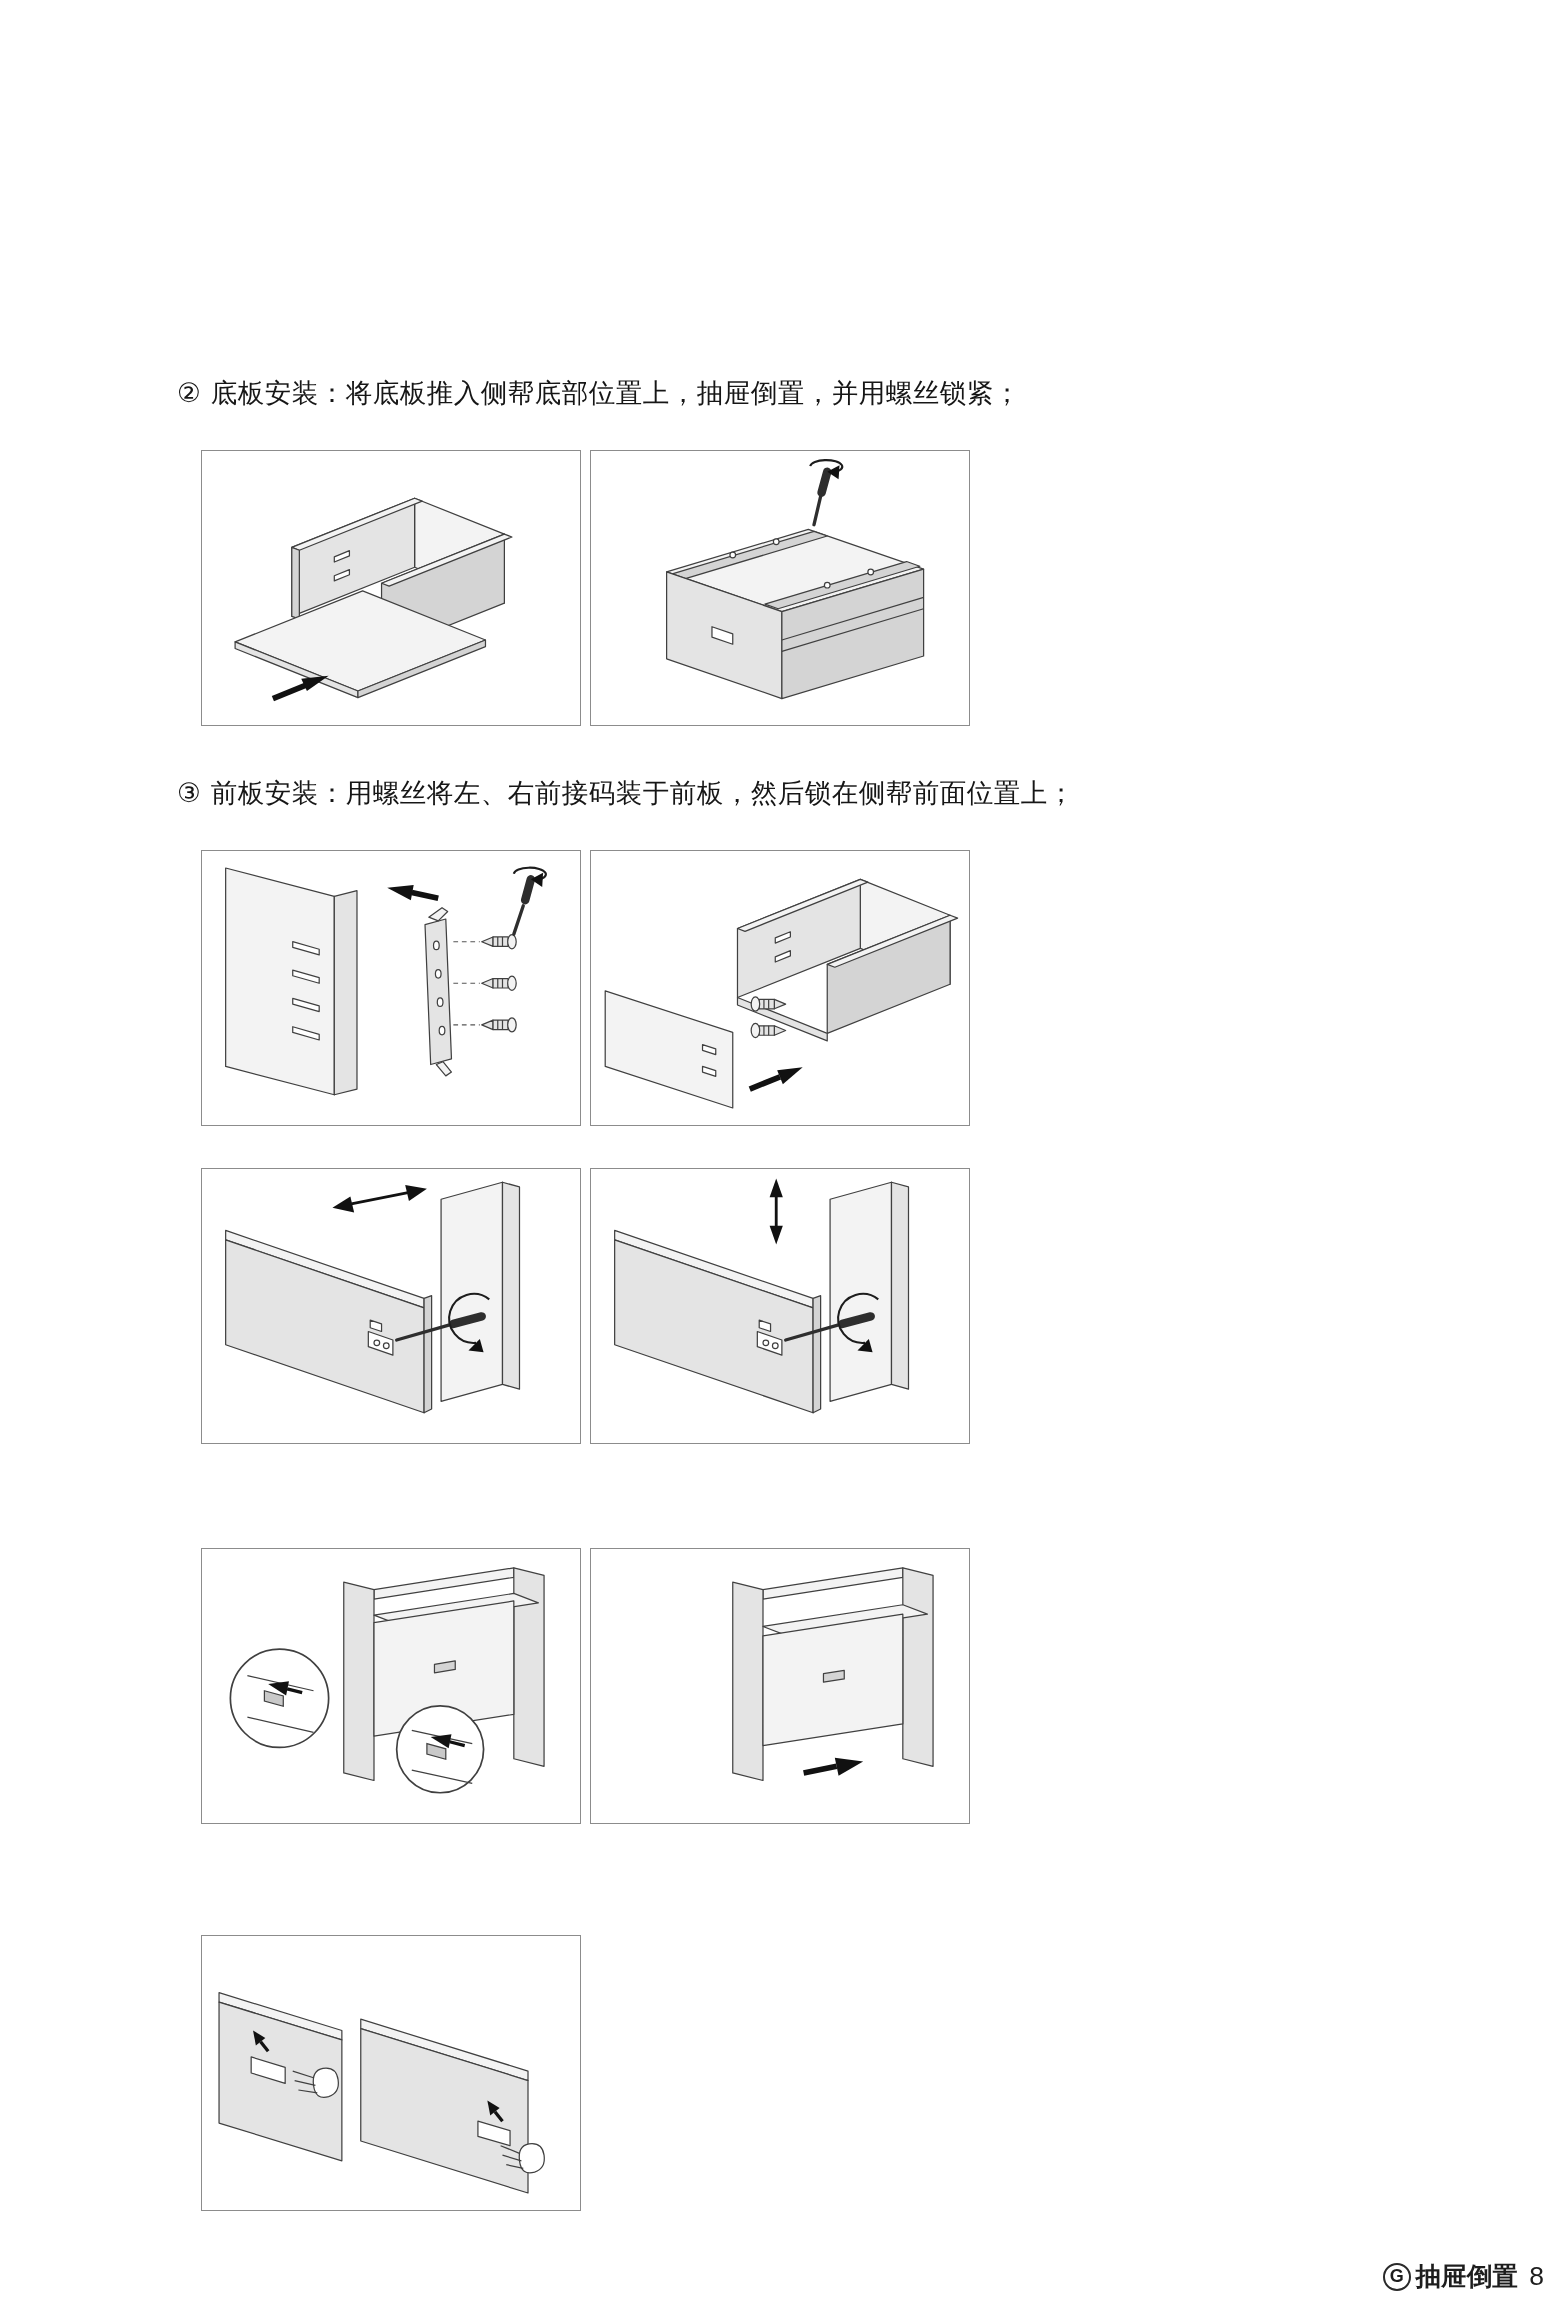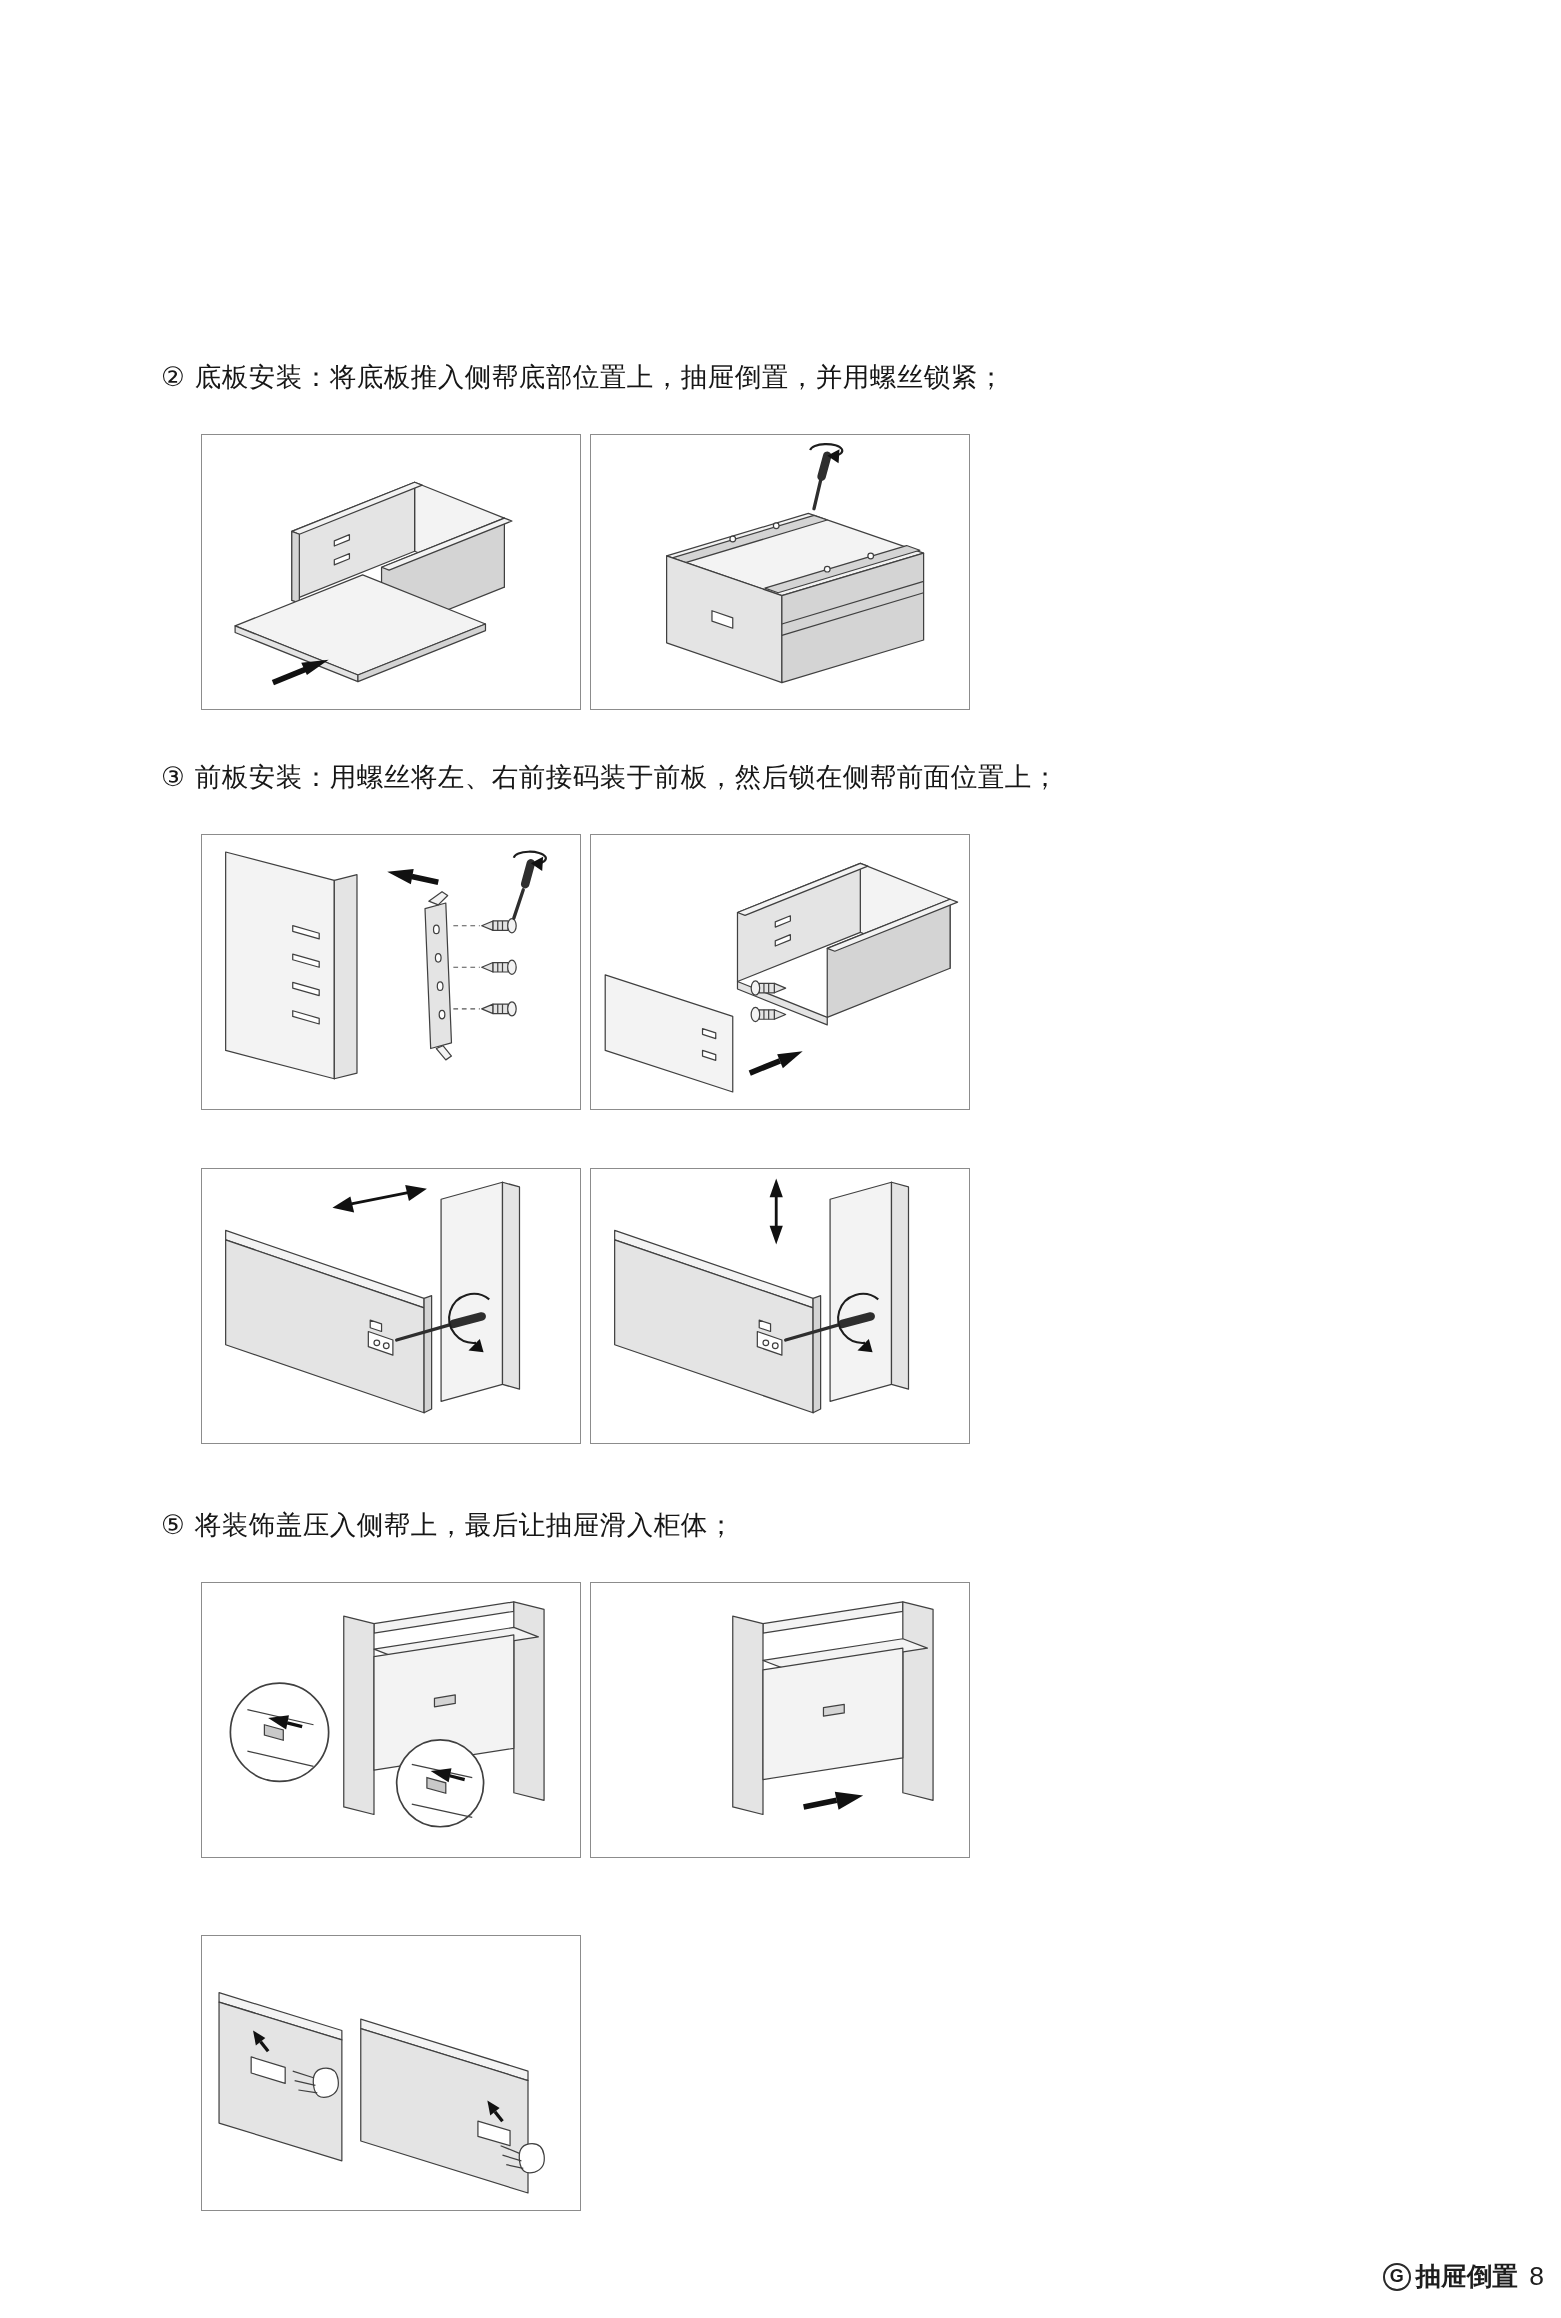--- a/index.html
+++ b/index.html
@@ -1,21 +1,21 @@
 <!DOCTYPE html>
 <html style="font-size:15px"><head>
 <meta charset="utf-8">
 <title>Manual Page</title>
 <style>
   html,body{margin:0;padding:0;background:#ffffff;}
   .page{position:relative;width:1561px;height:2319px;background:#ffffff;
         font-family:"Liberation Sans","DejaVu Sans",sans-serif;color:#161616;overflow:hidden;}
   .step{position:absolute;left:161px;}
   .s2{top:360px}.s3{top:760px}.s4{top:1128px}.s5{top:1508px}.s6{top:1895px}
-  .step-text{margin:0;font-size:26.5px;line-height:34px;letter-spacing:0.5px;white-space:nowrap;}
+  .step-text{margin:16px;font-size:26.5px;line-height:34px;letter-spacing:0.5px;white-space:nowrap;}
   .step-num{margin-right:9.5px;}
   .figures{display:flex;gap:8.5px;margin:40px 0 0 40px;}
   .figbox{margin:0;width:380px;height:276px;border:0.9px solid #8c8c8c;background:#fff;box-sizing:border-box;}
   .figbox svg{width:100%;height:100%;display:block;}
   .footer{position:absolute;right:17px;bottom:24.6px;display:flex;align-items:center;
           font-size:25.6px;color:#1d1d1d;font-weight:700;}
   .logo-g{display:inline-flex;align-items:center;justify-content:center;width:28px;height:28px;
           border:2.8px solid #2a2a2a;border-radius:50%;font-size:18px;font-weight:800;margin-right:4.7px;
           box-sizing:border-box;}
   .pagenum{margin-left:11.4px;font-weight:400;font-size:26.5px;}
@@ -226,23 +226,20 @@
             <line class="arrow-ln2" x1="196" y1="28" x2="196" y2="62"></line>
             <polygon class="blk" points="196,10 189,30 203,30"></polygon>
             <polygon class="blk" points="196,80 189,60 203,60"></polygon>
           </g>
         </svg>
       </figure>
     </div>
   </section>
 
   <section class="step s5">
-    <p class="step-text">
-      <span class="step-num">⑤</span><span>将装饰盖压入侧帮上，最后让抽屉滑入柜体；</span>
-    </p>
     <div class="figures">
       <figure class="figbox">
         <svg viewBox="0 0 400 290" aria-label="cover-cap-press-in-diagram">
           <path class="f-light" d="M182,43 L330,20 L330,30 L182,53 Z"></path>
           <path class="f-mid" d="M150,35 L182,43 L182,245 L150,237 Z"></path>
           <path class="f-mid" d="M330,20 L362,28 L362,230 L330,222 Z"></path>
           <path class="f-light" d="M182,70 L330,47 L356,57 L208,80 Z"></path>
           <path class="f-light" d="M182,78 L330,55 L330,175 L182,198 Z"></path>
           <path class="f-dark" d="M246,122 l22,-3.5 l0,9 l-22,3.5 Z"></path>
           <g>

